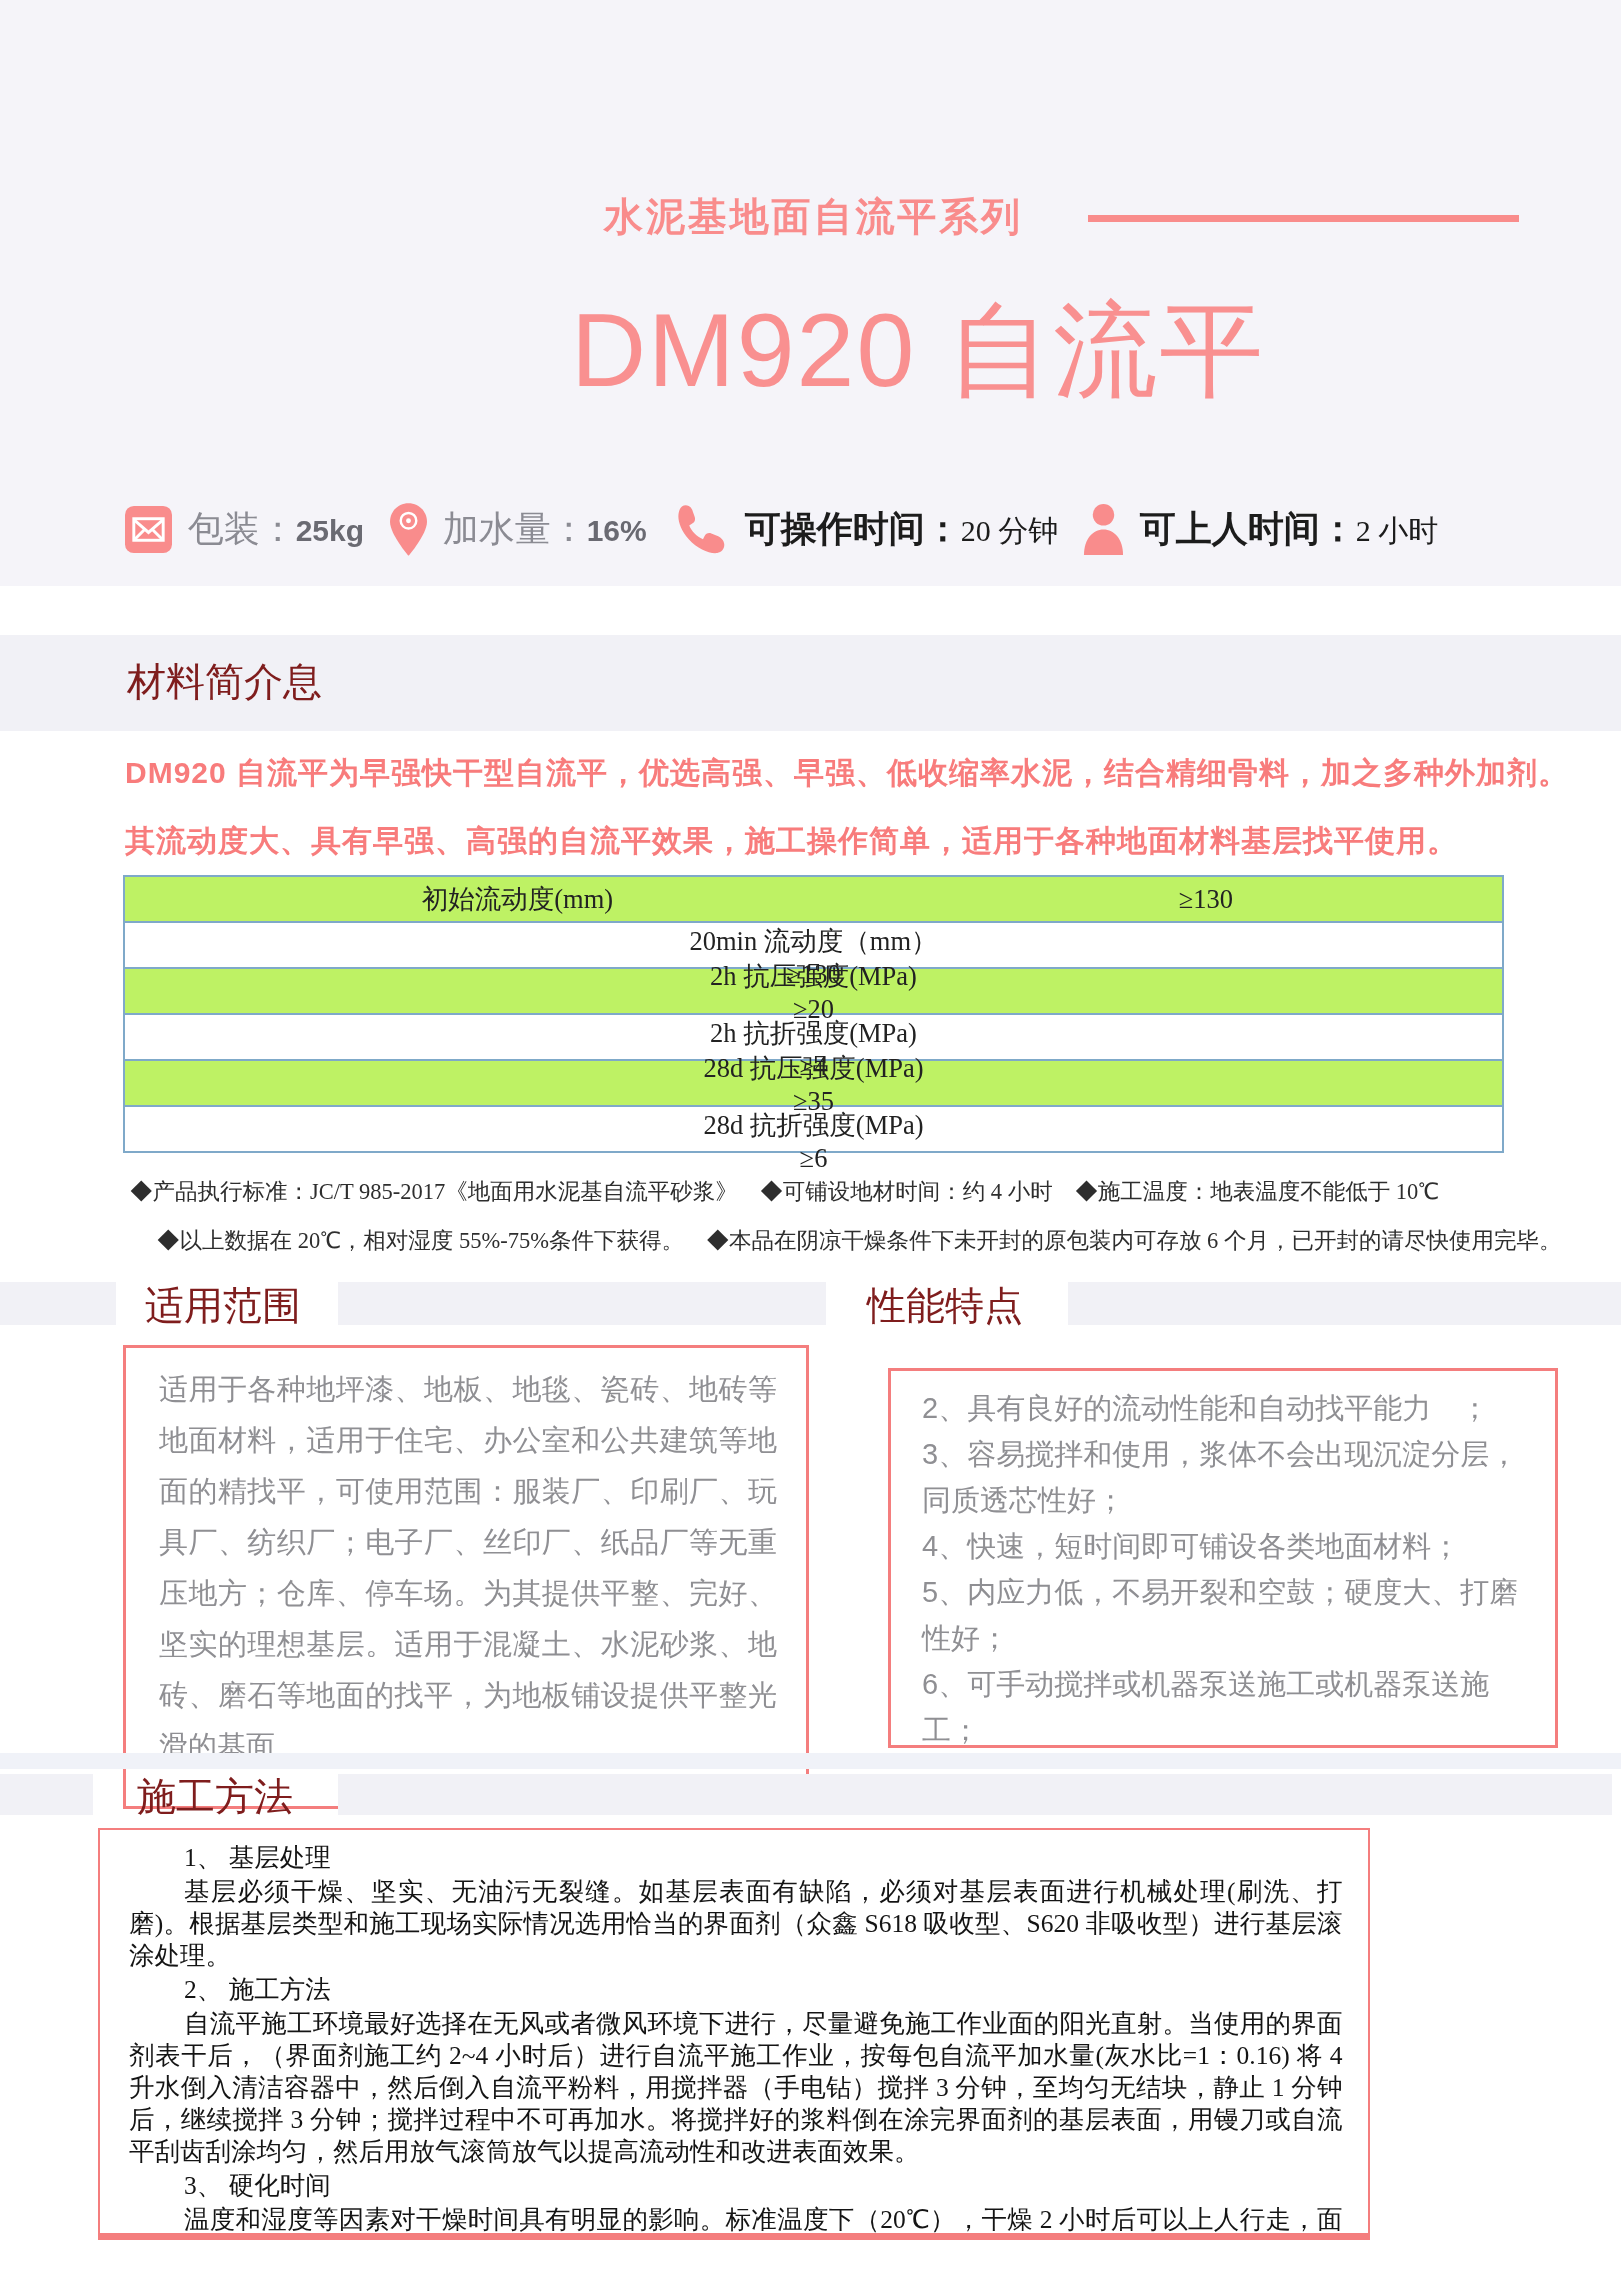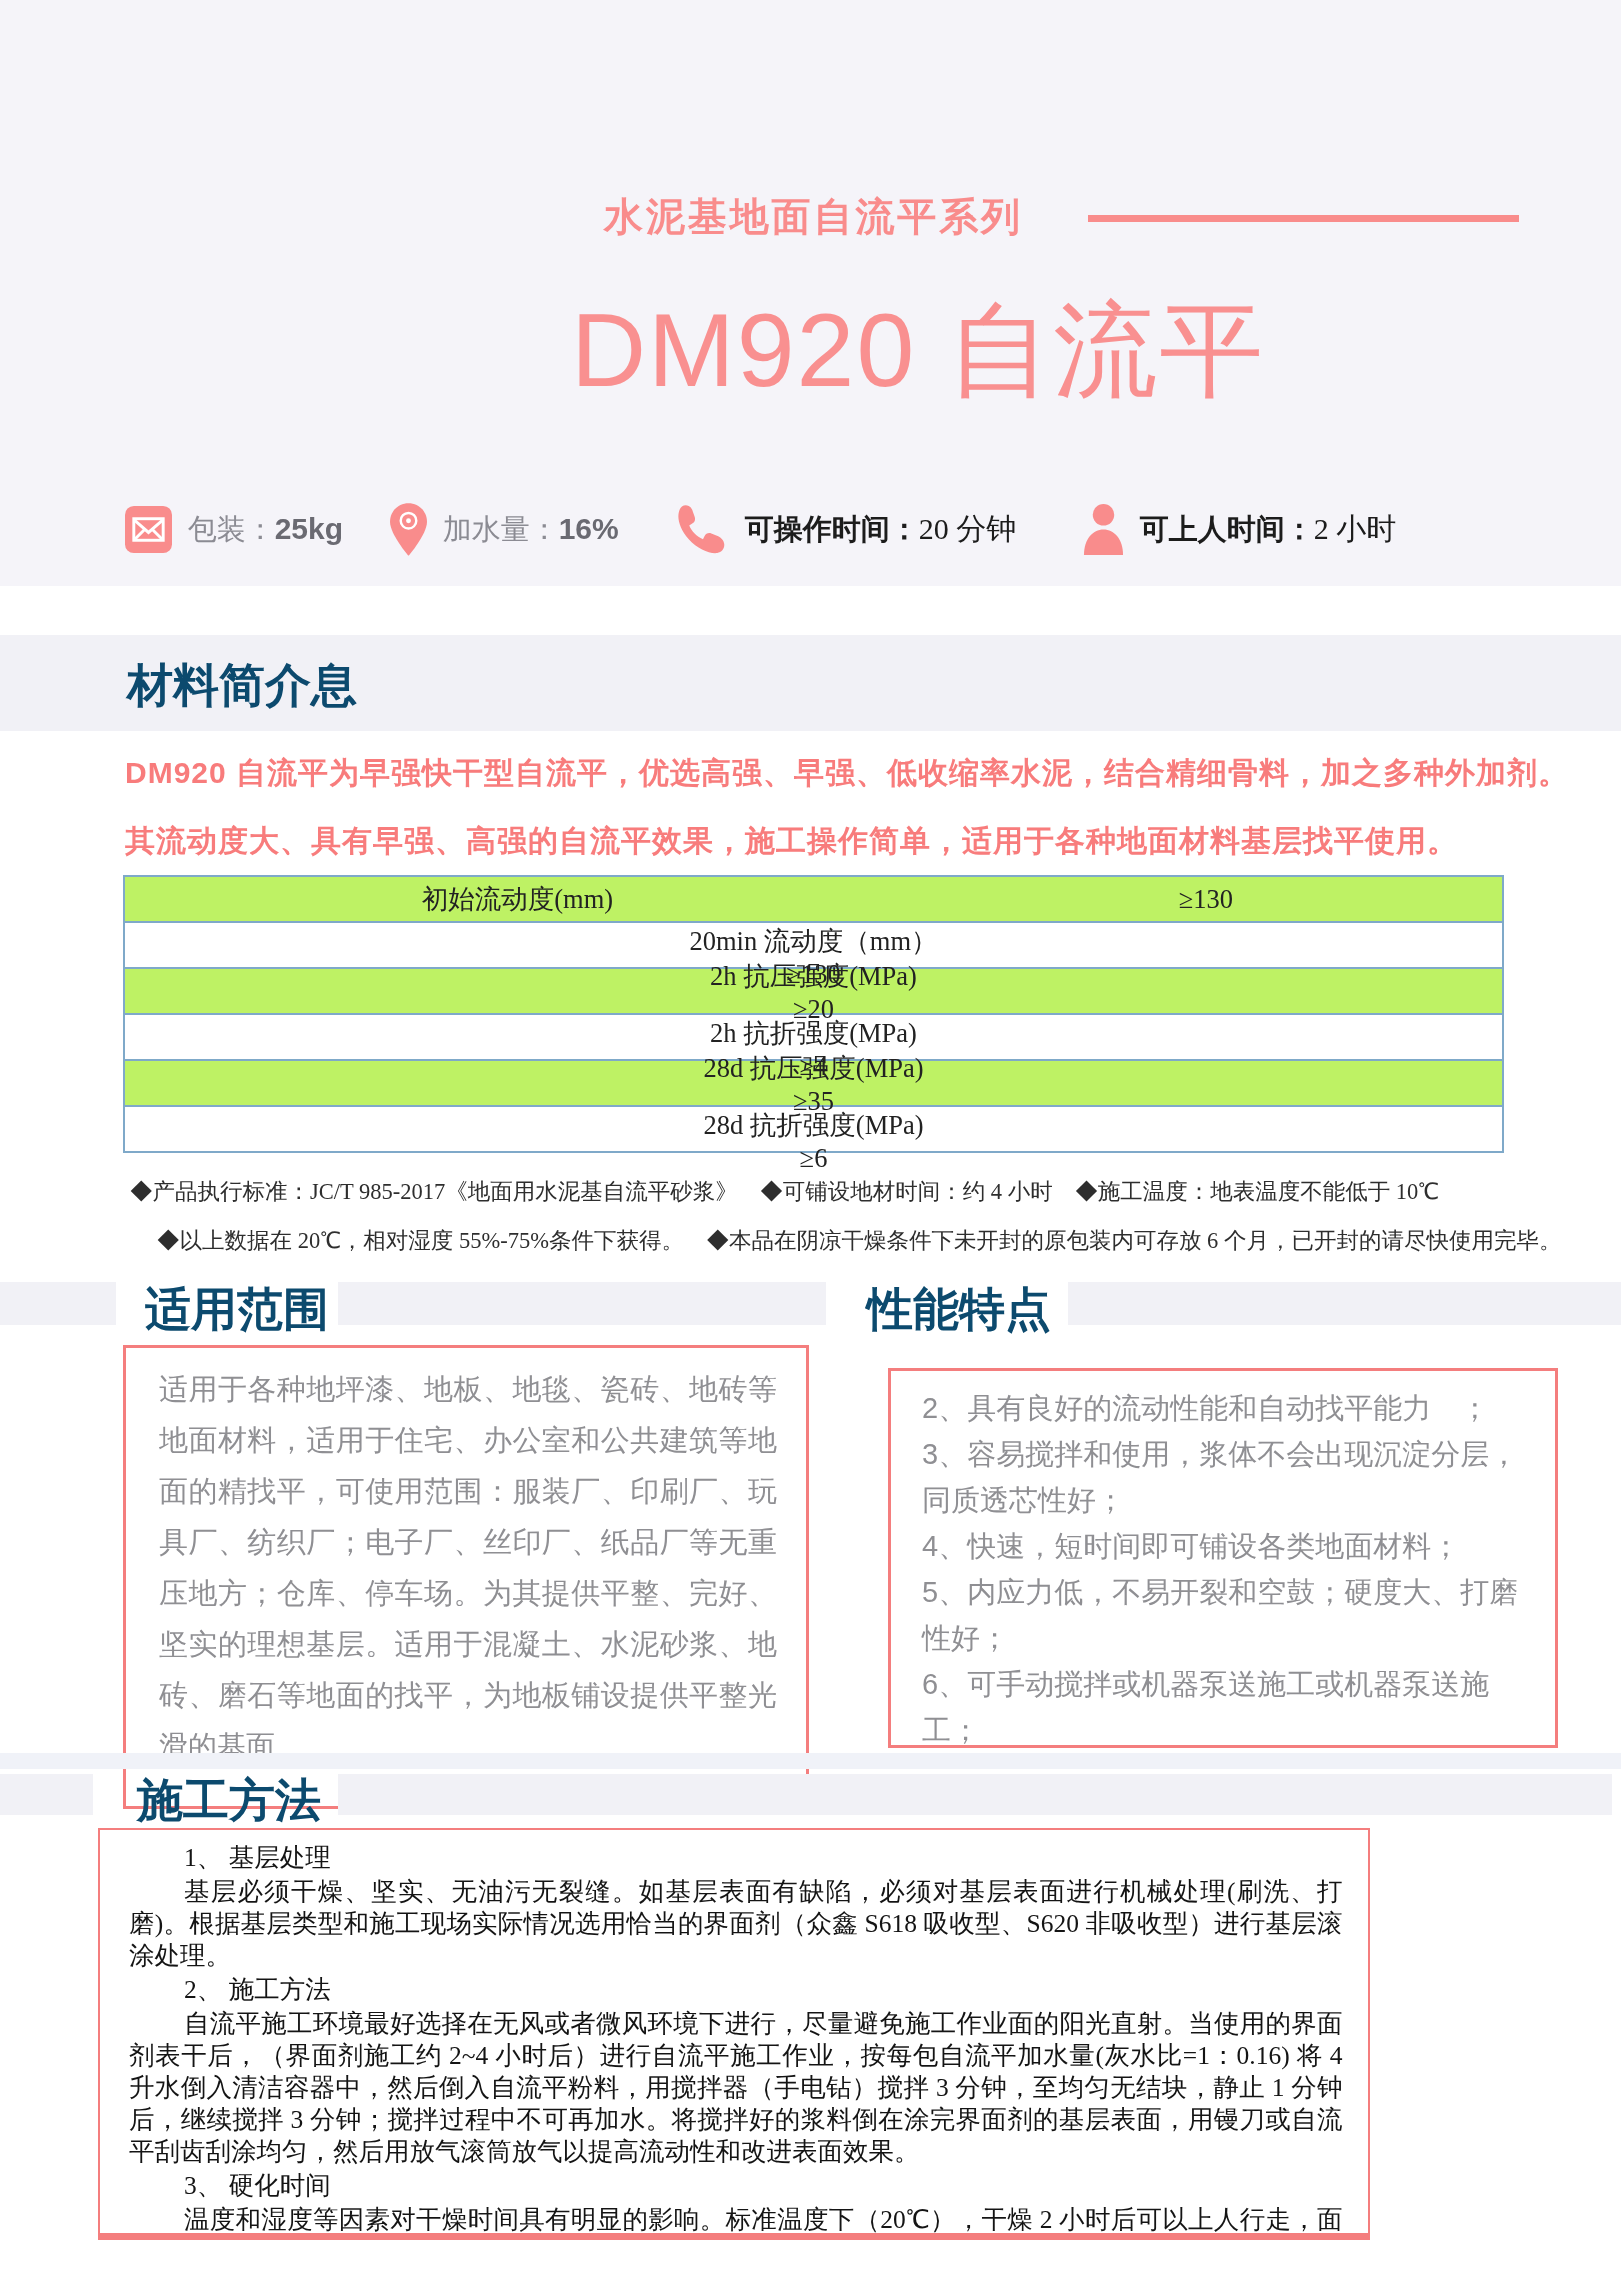--- a/index.html
+++ b/index.html
@@ -9,31 +9,31 @@
   
   .hero{position:absolute;left:0;top:0;width:1621px;height:586px;background:#f5f4f9;}
   .series-title{position:absolute;left:604px;top:190px;font-size:39px;font-weight:bold;
                 color:#f98c8c;letter-spacing:2.9px;}
   .series-line{position:absolute;left:1088px;top:215px;width:431px;height:6.9px;background:#f98c8c;}
   .product-title{position:absolute;left:571px;top:282px;font-size:104px;font-weight:500;
                  color:#f99090;letter-spacing:2px;white-space:nowrap;}
 
   .info-item{position:absolute;top:498px;height:63px;display:flex;align-items:center;gap:15.7px;}
   .info-item .txt{white-space:nowrap;}
-  .info-label{font-size:29px;}
+  .info-label{font-size:36px;}
   .info-value{font-size:30px;font-weight:bold;}
   .item-gray .info-label{color:#8b8b93;}
   .item-gray .info-value{color:#6a6a72;}
   .item-dark .info-label{color:#1c1c1c;font-weight:bold;}
   .item-dark .info-value{color:#1c1c1c;font-weight:normal;font-family:"Liberation Serif",serif;}
   .icon{flex:0 0 auto;display:block;}
 
   
   .band{position:absolute;background:#f1f1f6;}
-  .sec-heading{position:absolute;font-size:46px;font-weight:bold;color:#0c4a6e;white-space:nowrap;}
+  .sec-heading{position:absolute;font-size:39px;font-weight:normal;color:#7f1d1d;white-space:nowrap;}
 
   .band-intro{left:0;top:635px;width:1621px;height:96px;}
   .h-intro{left:127px;top:655px;}
 
   
   .intro-p{position:absolute;left:125px;width:1392px;font-size:30px;font-weight:bold;
            color:#f87c7c;letter-spacing:1px;white-space:nowrap;}
   .intro-1{top:753px;}
   .intro-2{top:821px;}
 

